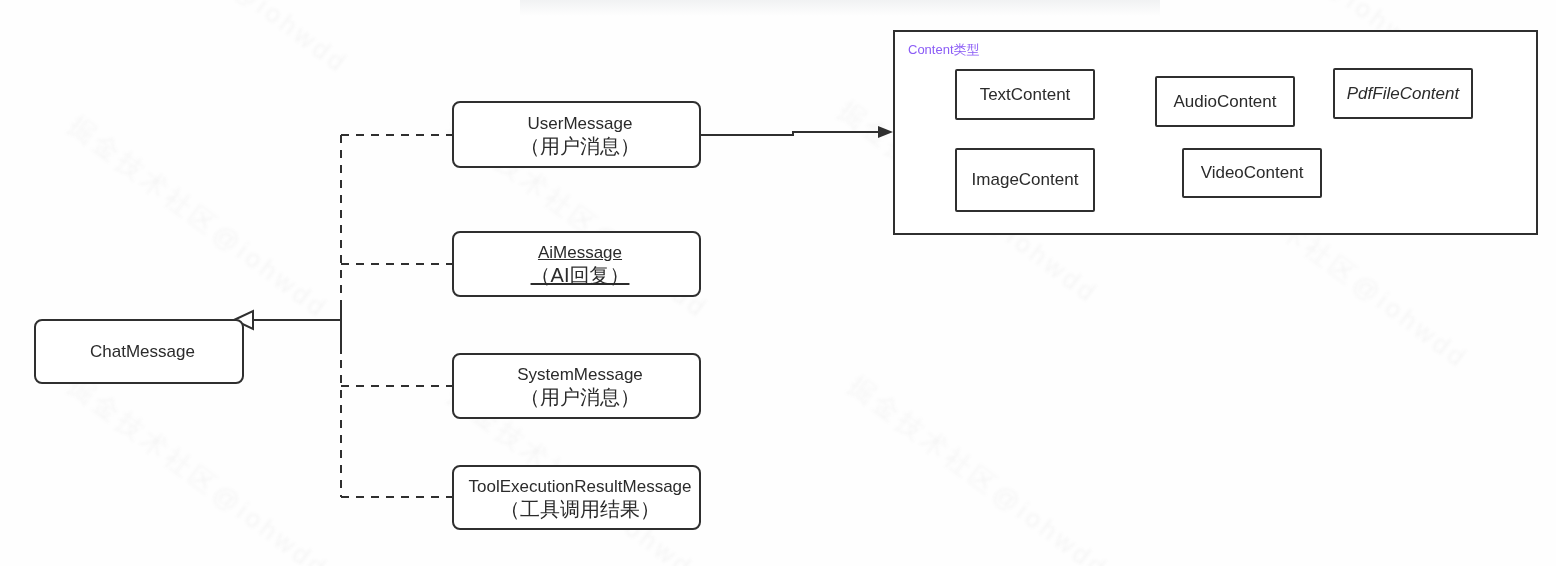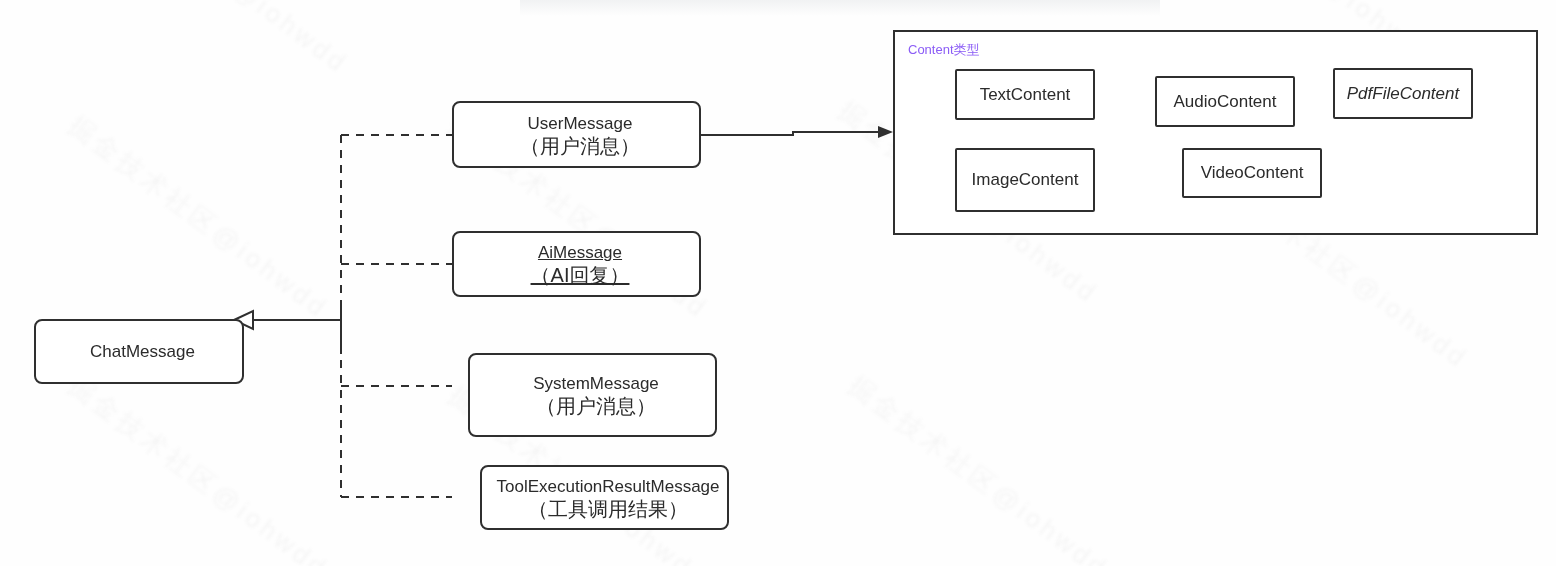--- a/index.html
+++ b/index.html
@@ -32,22 +32,22 @@
     box-sizing: border-box;
     line-height: 23px;
     padding-left: 7px;
   }
   .node .en { font-size: 17px; }
   .node .zh { font-size: 20px; }
 
   .node-root    { left: 34px;  top: 287px; width: 210px; height: 65px; margin-top: 32px; }
   .node-user    { left: 452px; top: 101px; width: 249px; height: 67px; }
   .node-ai      { left: 452px; top: 231px; width: 249px; height: 66px; text-decoration: underline; }
-  .node-system  { left: 452px; top: 353px; width: 249px; height: 84px; margin-left: 16px; }
-  .node-tool    { left: 452px; top: 465px; width: 249px; height: 65px; margin-left: 28px; }
+  .node-system  { left: 452px; top: 353px; width: 249px; height: 66px; }
+  .node-tool    { left: 452px; top: 465px; width: 249px; height: 65px; }
 
   .content-group {
     position: absolute;
     left: 893px; top: 30px; width: 645px; height: 205px;
     background: #ffffff;
     border: 2px solid #2f2f2f;
     box-sizing: border-box;
   }
   .content-group-title {
     position: absolute; left: 13px; top: 9px;

